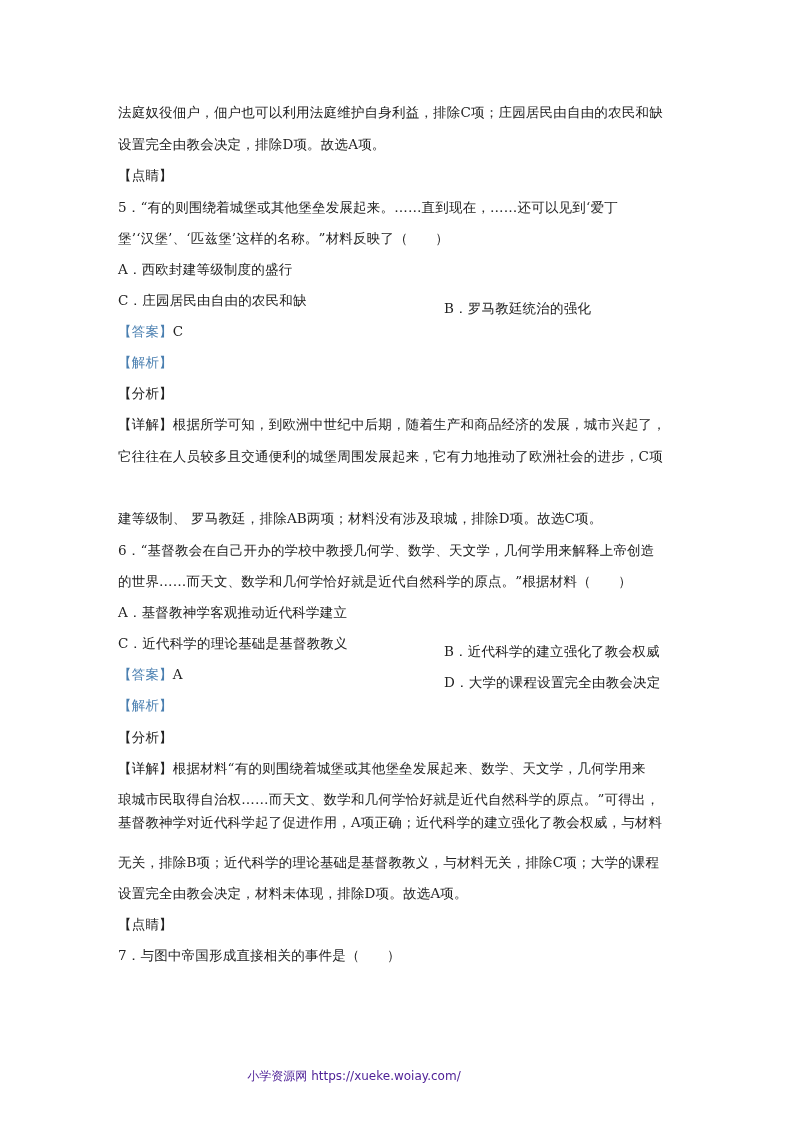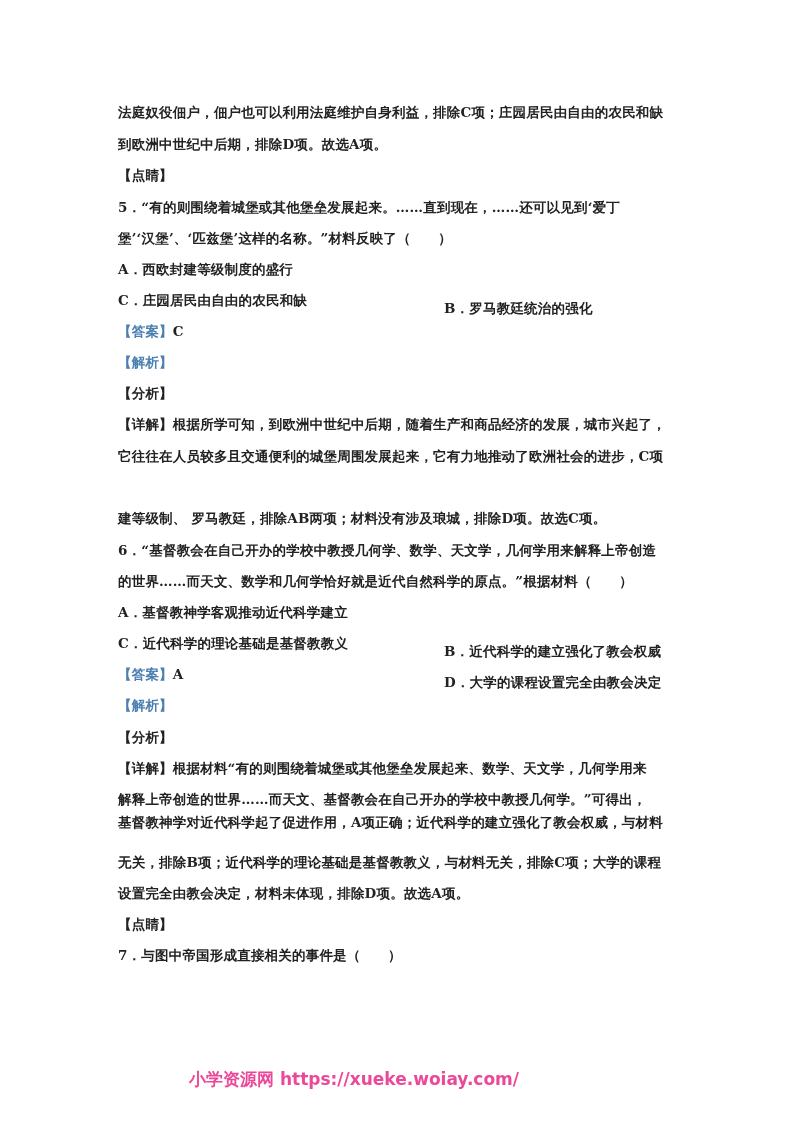--- a/index.html
+++ b/index.html
@@ -14,21 +14,20 @@
       overflow: hidden;
       font-family: "DejaVu Serif", "Liberation Serif", serif;
       color: #222222;
     }
     .page {
       position: absolute;
       left: 0;
       top: 0;
       width: 793px;
       height: 1122px;
-      font-weight: bold;
     }
     .line {
       position: absolute;
       left: 118px;
       width: 580px;
       font-size: 13.5px;
       line-height: 20px;
       white-space: nowrap;
       letter-spacing: 0.2px;
     }
@@ -39,31 +38,31 @@
     .tag-blue {
       color: #4a7fb0;
     }
     .footer {
       position: absolute;
       left: 0;
       width: 708px;
       top: 1068px;
       text-align: center;
       font-family: "DejaVu Sans", "Liberation Sans", sans-serif;
-      font-size: 17px;
-      color: #ec4899;
+      font-size: 12px;
+      color: #4c1d95;
     }
   </style>
 </head>
 <body>
 
 <div class="page">
 
   <div class="line" style="top:102px">法庭奴役佃户，佃户也可以利用法庭维护自身利益，排除C项；庄园居民由自由的农民和缺</div>
-  <div class="line" style="top:134px">到欧洲中世纪中后期，排除D项。故选A项。</div>
+  <div class="line" style="top:134px">设置完全由教会决定，排除D项。故选A项。</div>
   <div class="line tag-black" style="top:165px">【点睛】</div>
 
   <div class="line" style="top:197px">5．“有的则围绕着城堡或其他堡垒发展起来。……直到现在，……还可以见到‘爱丁</div>
   <div class="line" style="top:228px">堡’‘汉堡’、‘匹兹堡’这样的名称。”材料反映了（　　）</div>
   <div class="line" style="top:259px; width:320px">A．西欧封建等级制度的盛行</div>
   <div class="line col-b" style="top:259px; width:260px">B．罗马教廷统治的强化</div>
   <div class="line" style="top:290px; width:320px">C．庄园居民由自由的农民和缺</div>
 
   <div class="line" style="top:321px">
     <span class="tag-blue">【答案】</span><span>C</span>
@@ -86,21 +85,21 @@
 
   <div class="line" style="top:664px">
     <span class="tag-blue">【答案】</span><span>A</span>
   </div>
   <div class="line tag-blue" style="top:695px">【解析】</div>
   <div class="line" style="top:727px">【分析】</div>
 
   <div class="line" style="top:758px">
     <span>【详解】</span><span>根据材料“有的则围绕着城堡或其他堡垒发展起来、数学、天文学，几何学用来</span>
   </div>
-  <div class="line" style="top:789px">解释上帝创造的世界……而天文、基督教会在自己开办的学校中教授几何学。”可得出，</div>
+  <div class="line" style="top:789px">琅城市民取得自治权……而天文、数学和几何学恰好就是近代自然科学的原点。”可得出，</div>
   <div class="line" style="top:812px">基督教神学对近代科学起了促进作用，A项正确；近代科学的建立强化了教会权威，与材料</div>
   <div class="line" style="top:852px">无关，排除B项；近代科学的理论基础是基督教教义，与材料无关，排除C项；大学的课程</div>
   <div class="line" style="top:883px">设置完全由教会决定，材料未体现，排除D项。故选A项。</div>
   <div class="line" style="top:914px">【点睛】</div>
 
   <div class="line" style="top:945px">7．与图中帝国形成直接相关的事件是（　　）</div>
 
   <div class="footer">小学资源网 https://xueke.woiay.com/</div>
 </div>
 

